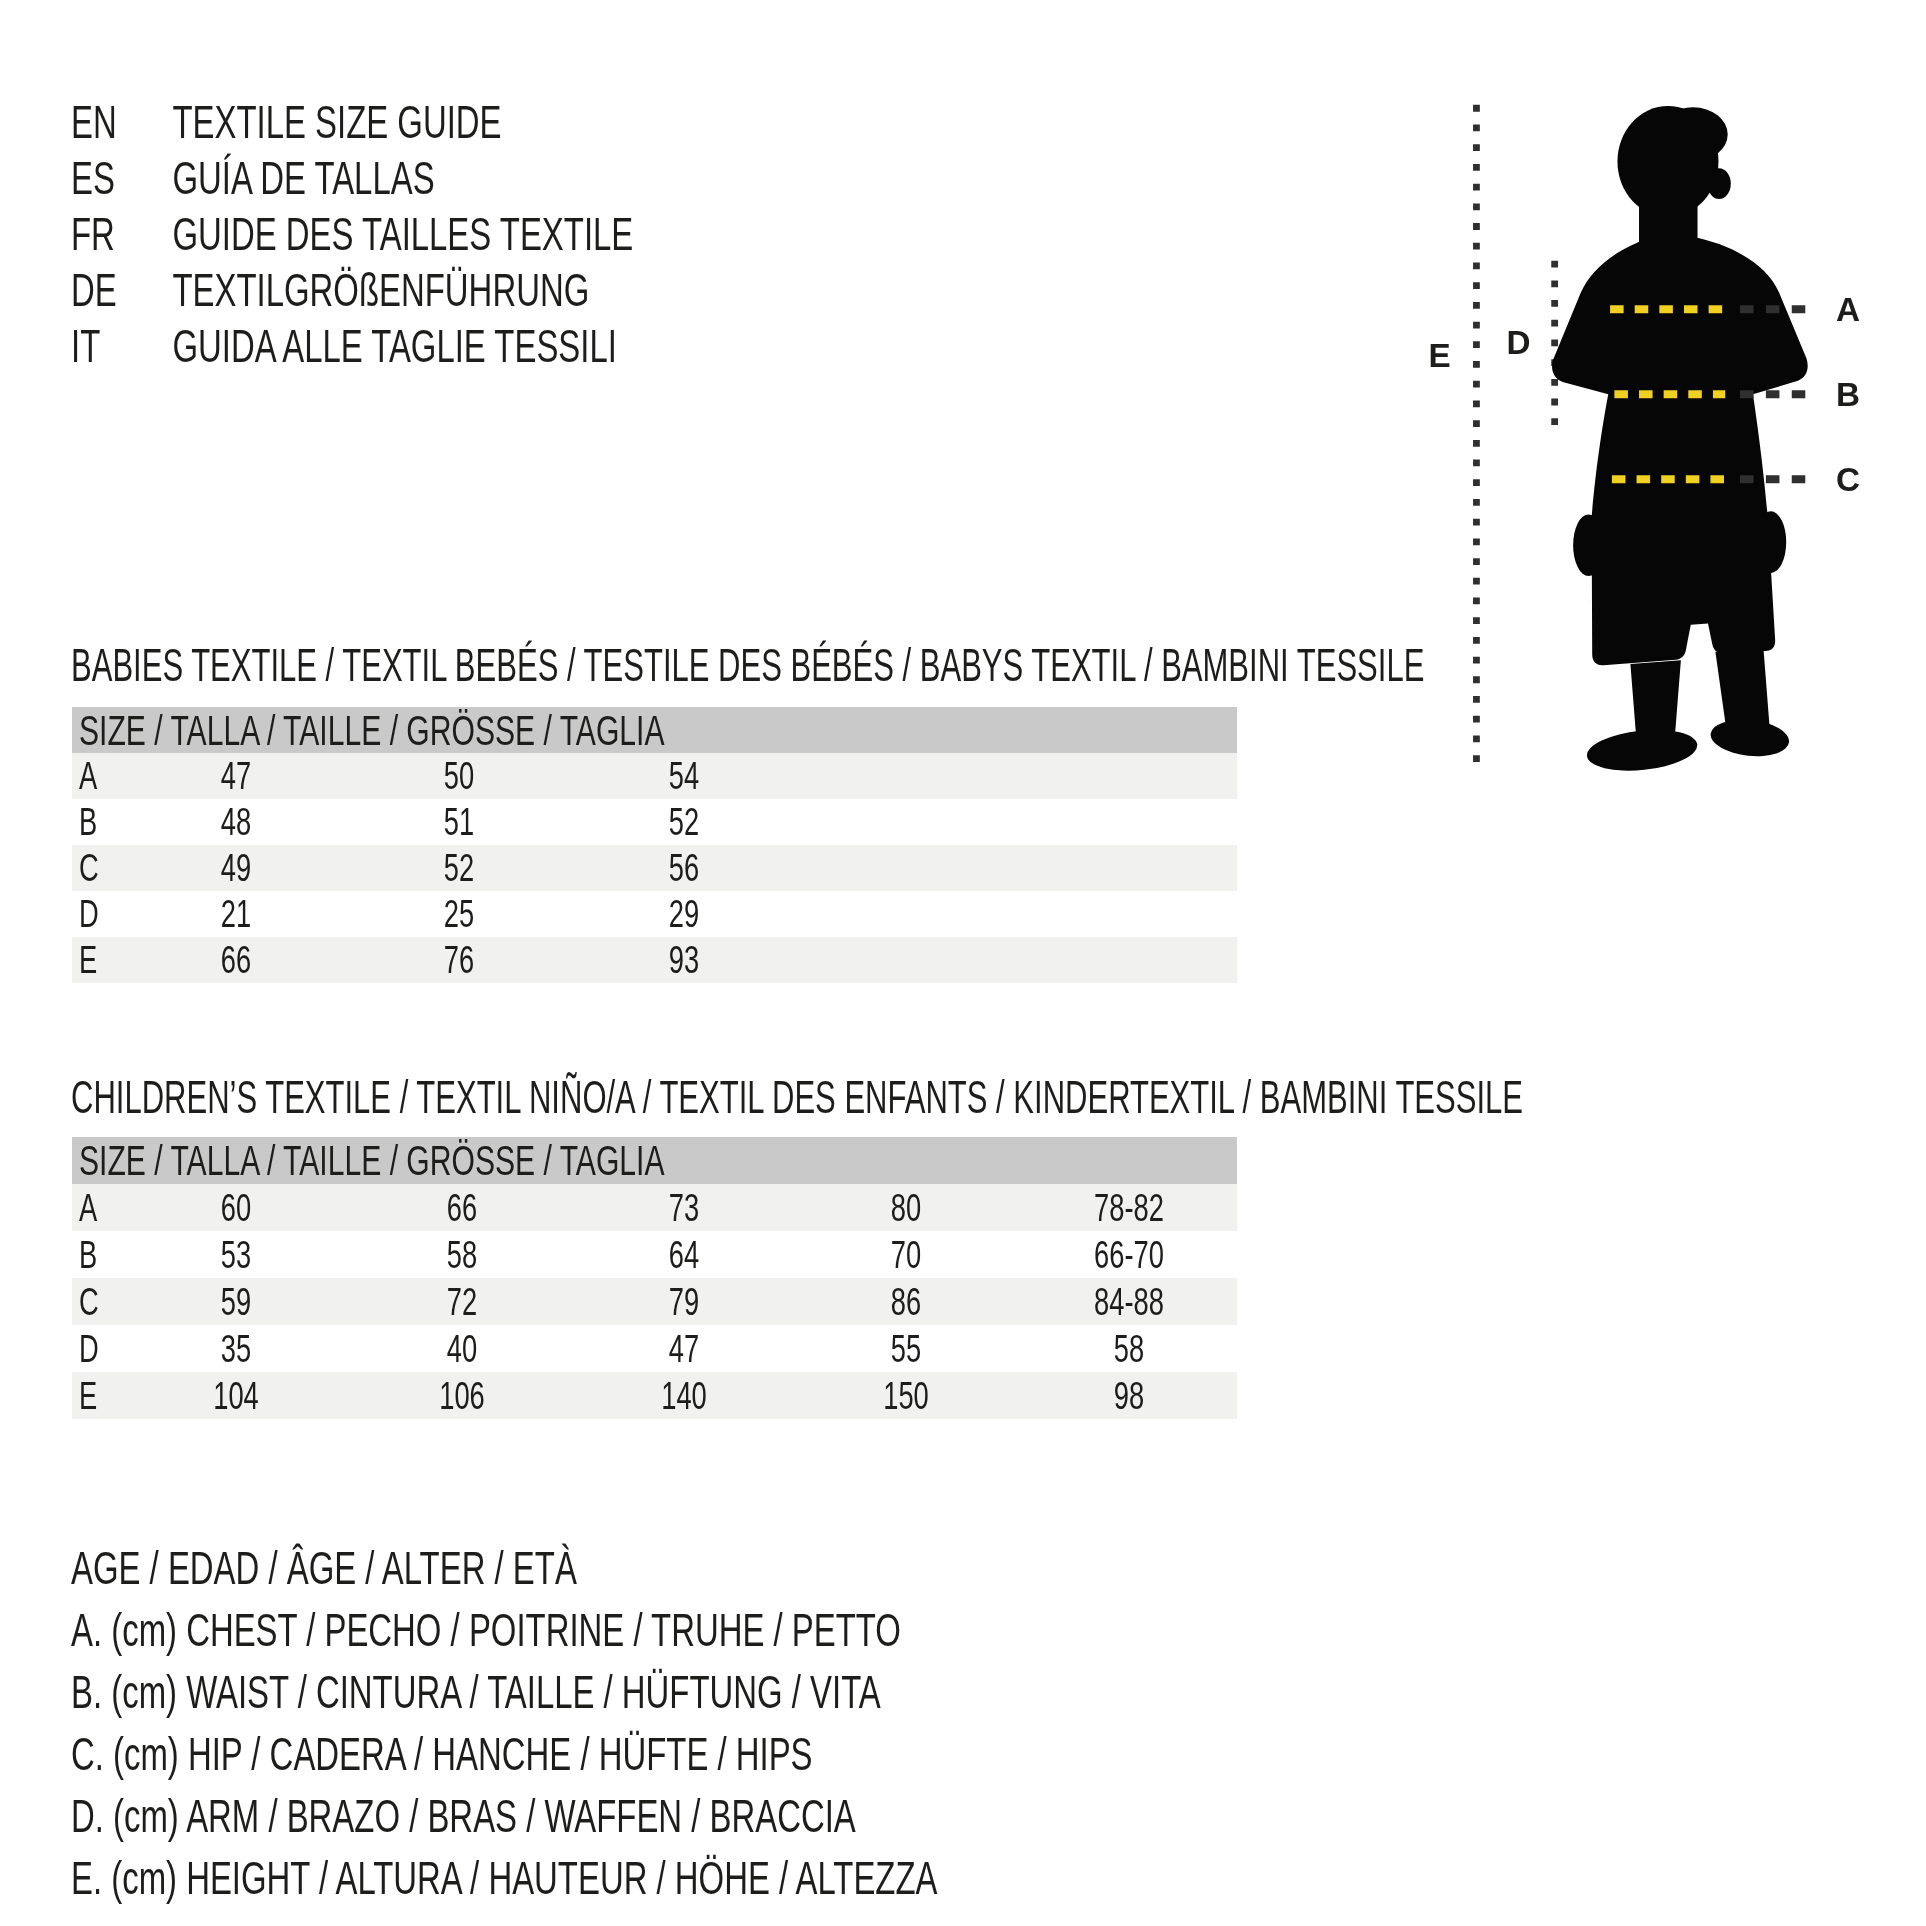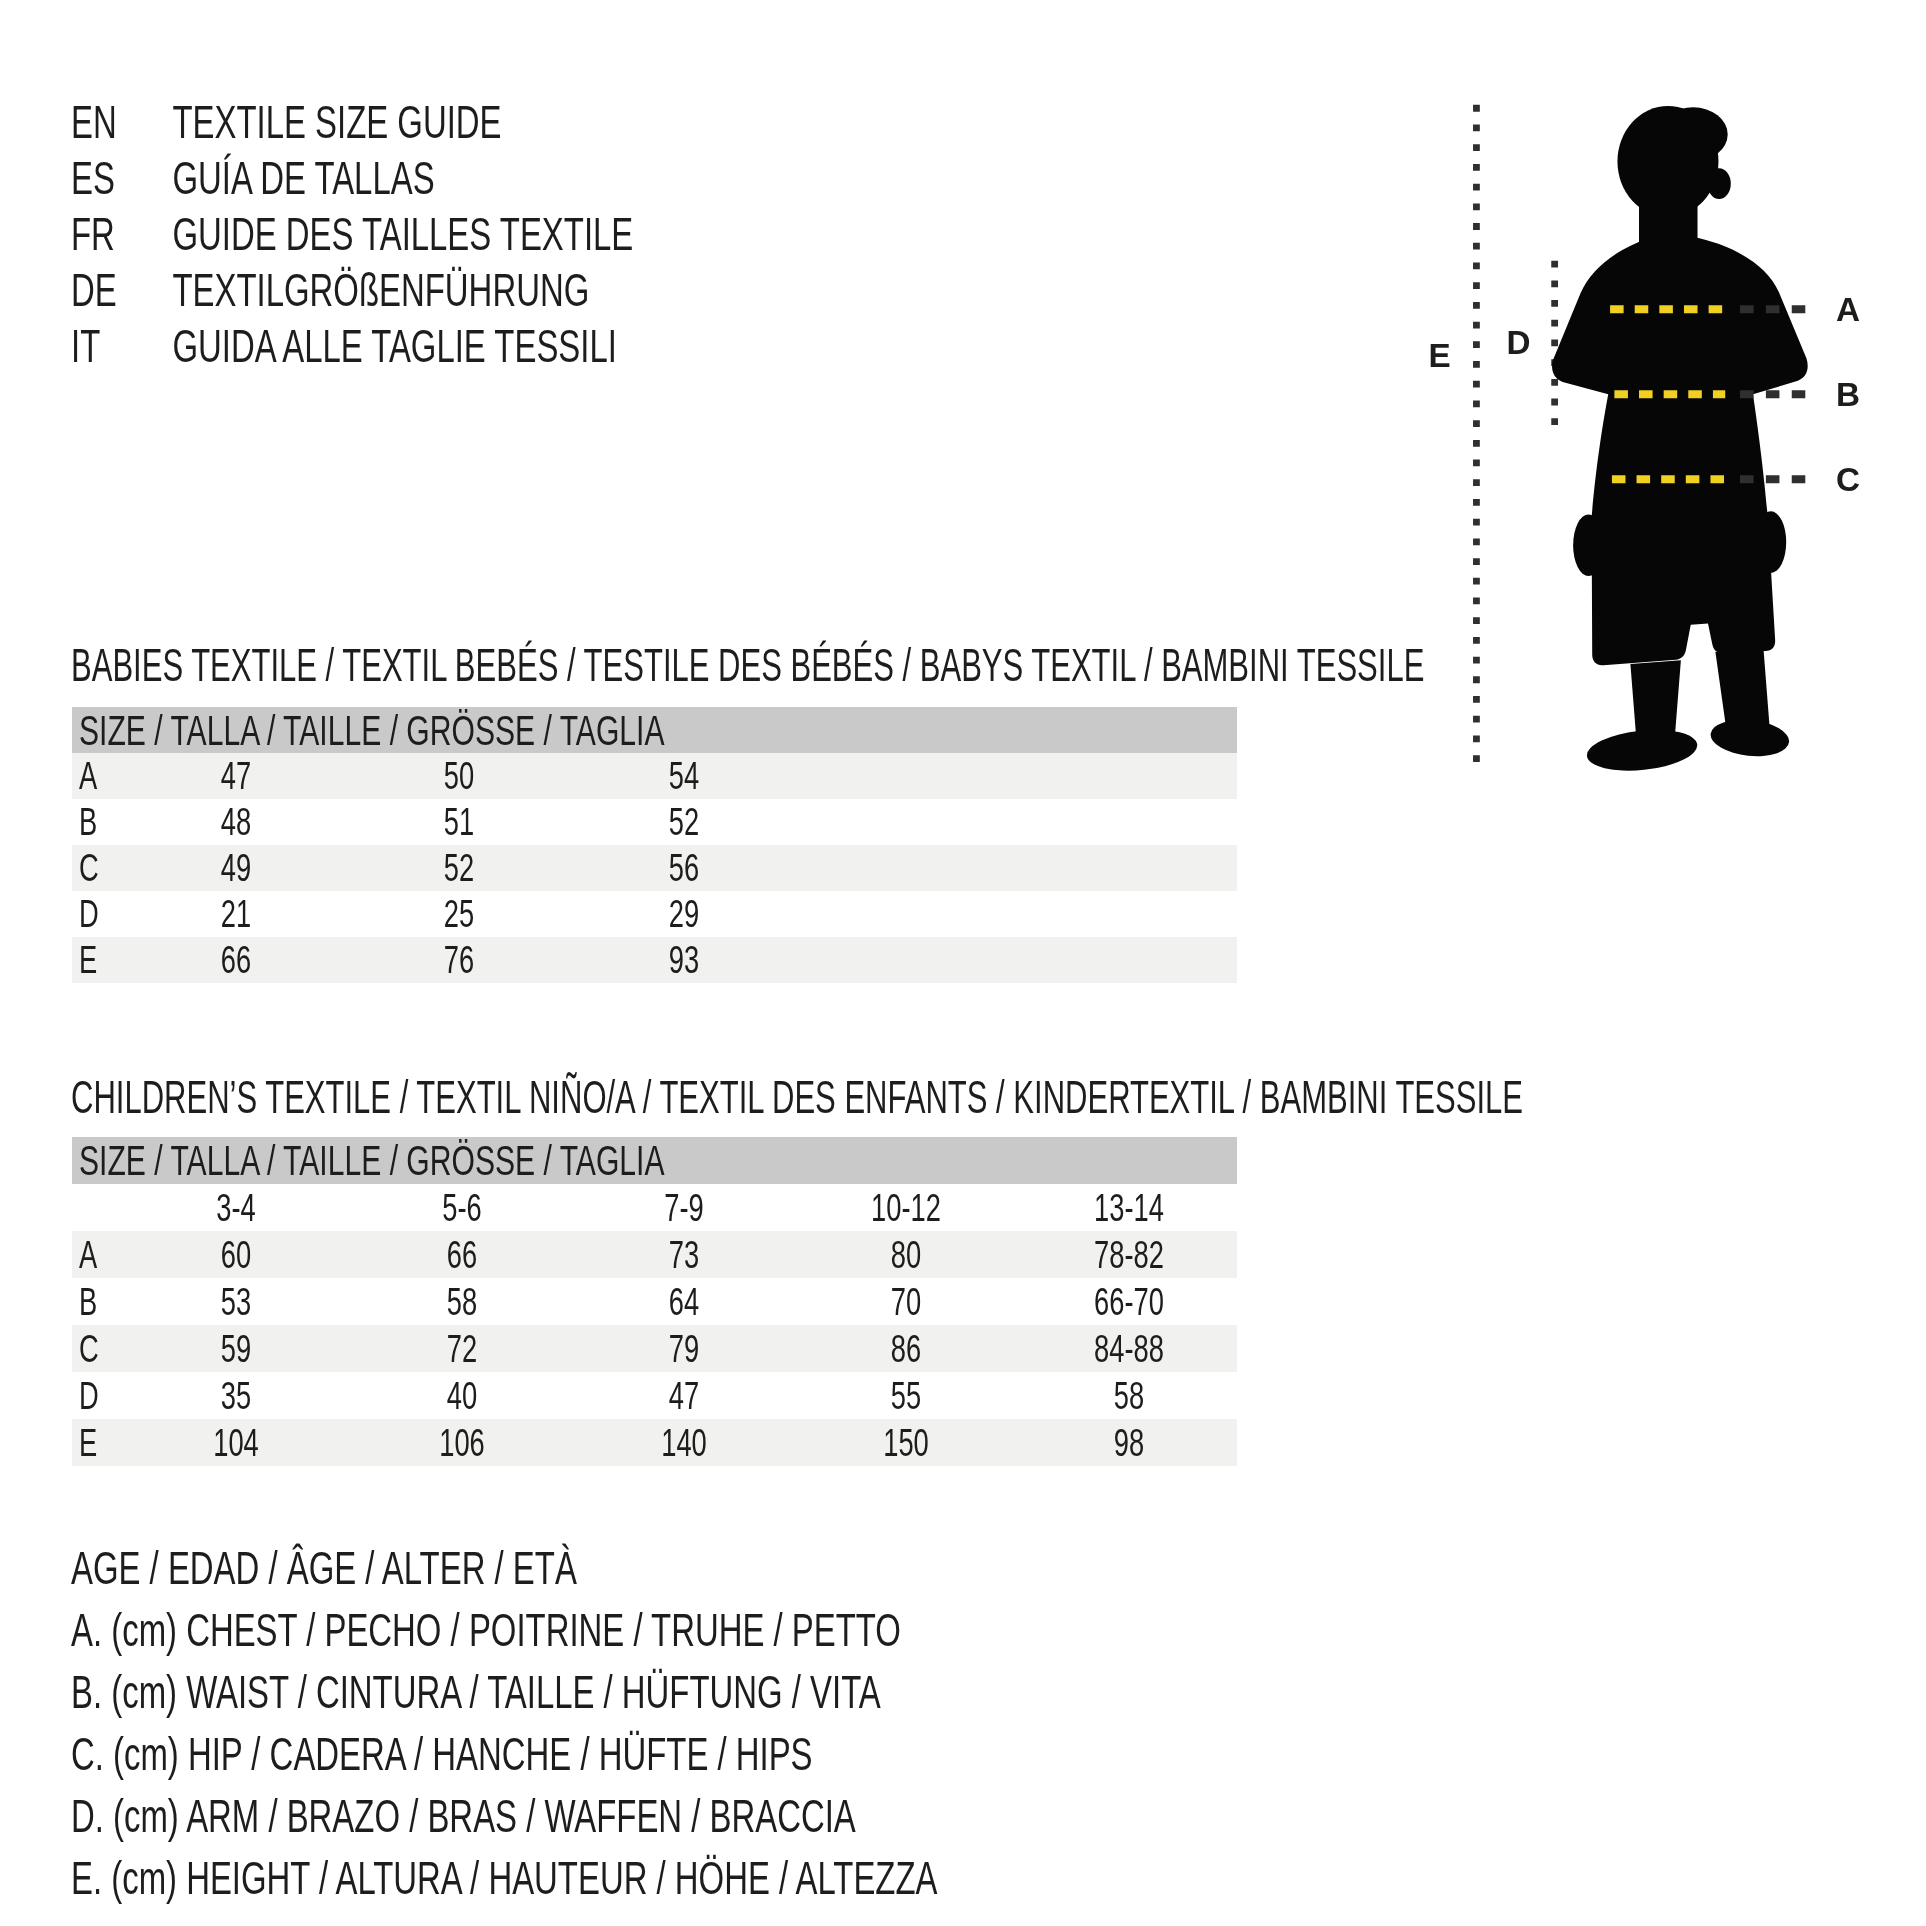--- a/index.html
+++ b/index.html
@@ -178,27 +178,20 @@
 </div>
 
 <div class="abs sec-title" style="top:1073px">
   <span class="condT">CHILDREN’S TEXTILE / TEXTIL NIÑO/A / TEXTIL DES ENFANTS / KINDERTEXTIL / BAMBINI TESSILE</span>
 </div>
 
 <div class="abs sizetable table-children" style="top:1137px">
   <div class="trow band">
     <span class="band-label">SIZE / TALLA / TAILLE / GRÖSSE / TAGLIA</span>
   </div>
-  <div class="trow">
-    <span class="cell k1">3-4</span>
-    <span class="cell k2">5-6</span>
-    <span class="cell k3">7-9</span>
-    <span class="cell k4">10-12</span>
-    <span class="cell k5">13-14</span>
-  </div>
   <div class="trow alt">
     <span class="rowlab">A</span>
     <span class="cell k1">60</span>
     <span class="cell k2">66</span>
     <span class="cell k3">73</span>
     <span class="cell k4">80</span>
     <span class="cell k5">78-82</span>
   </div>
   <div class="trow">
     <span class="rowlab">B</span>

